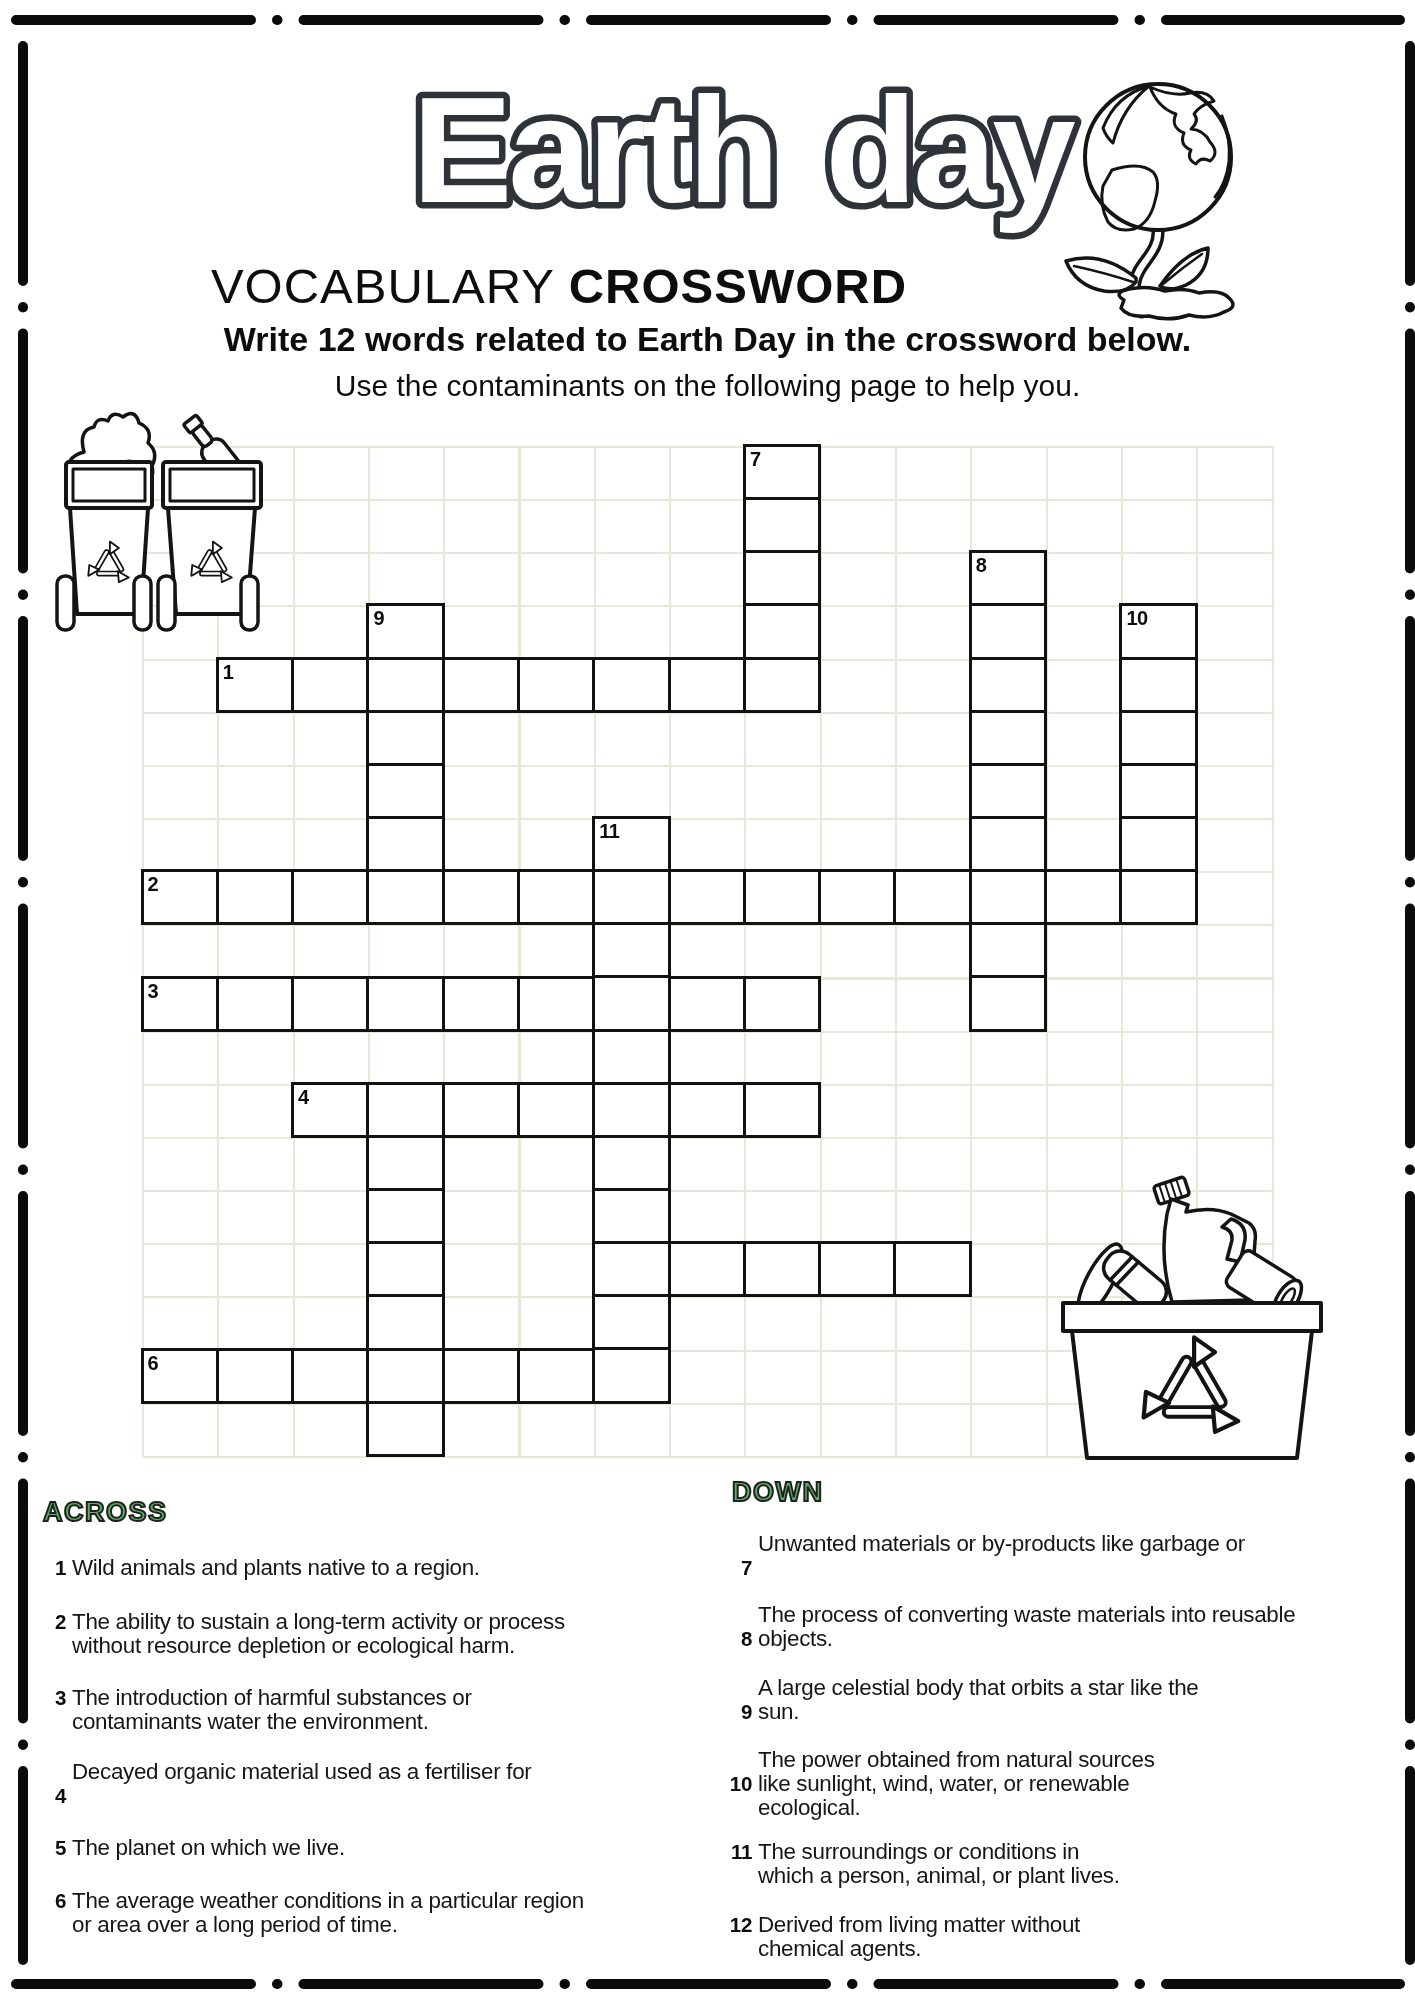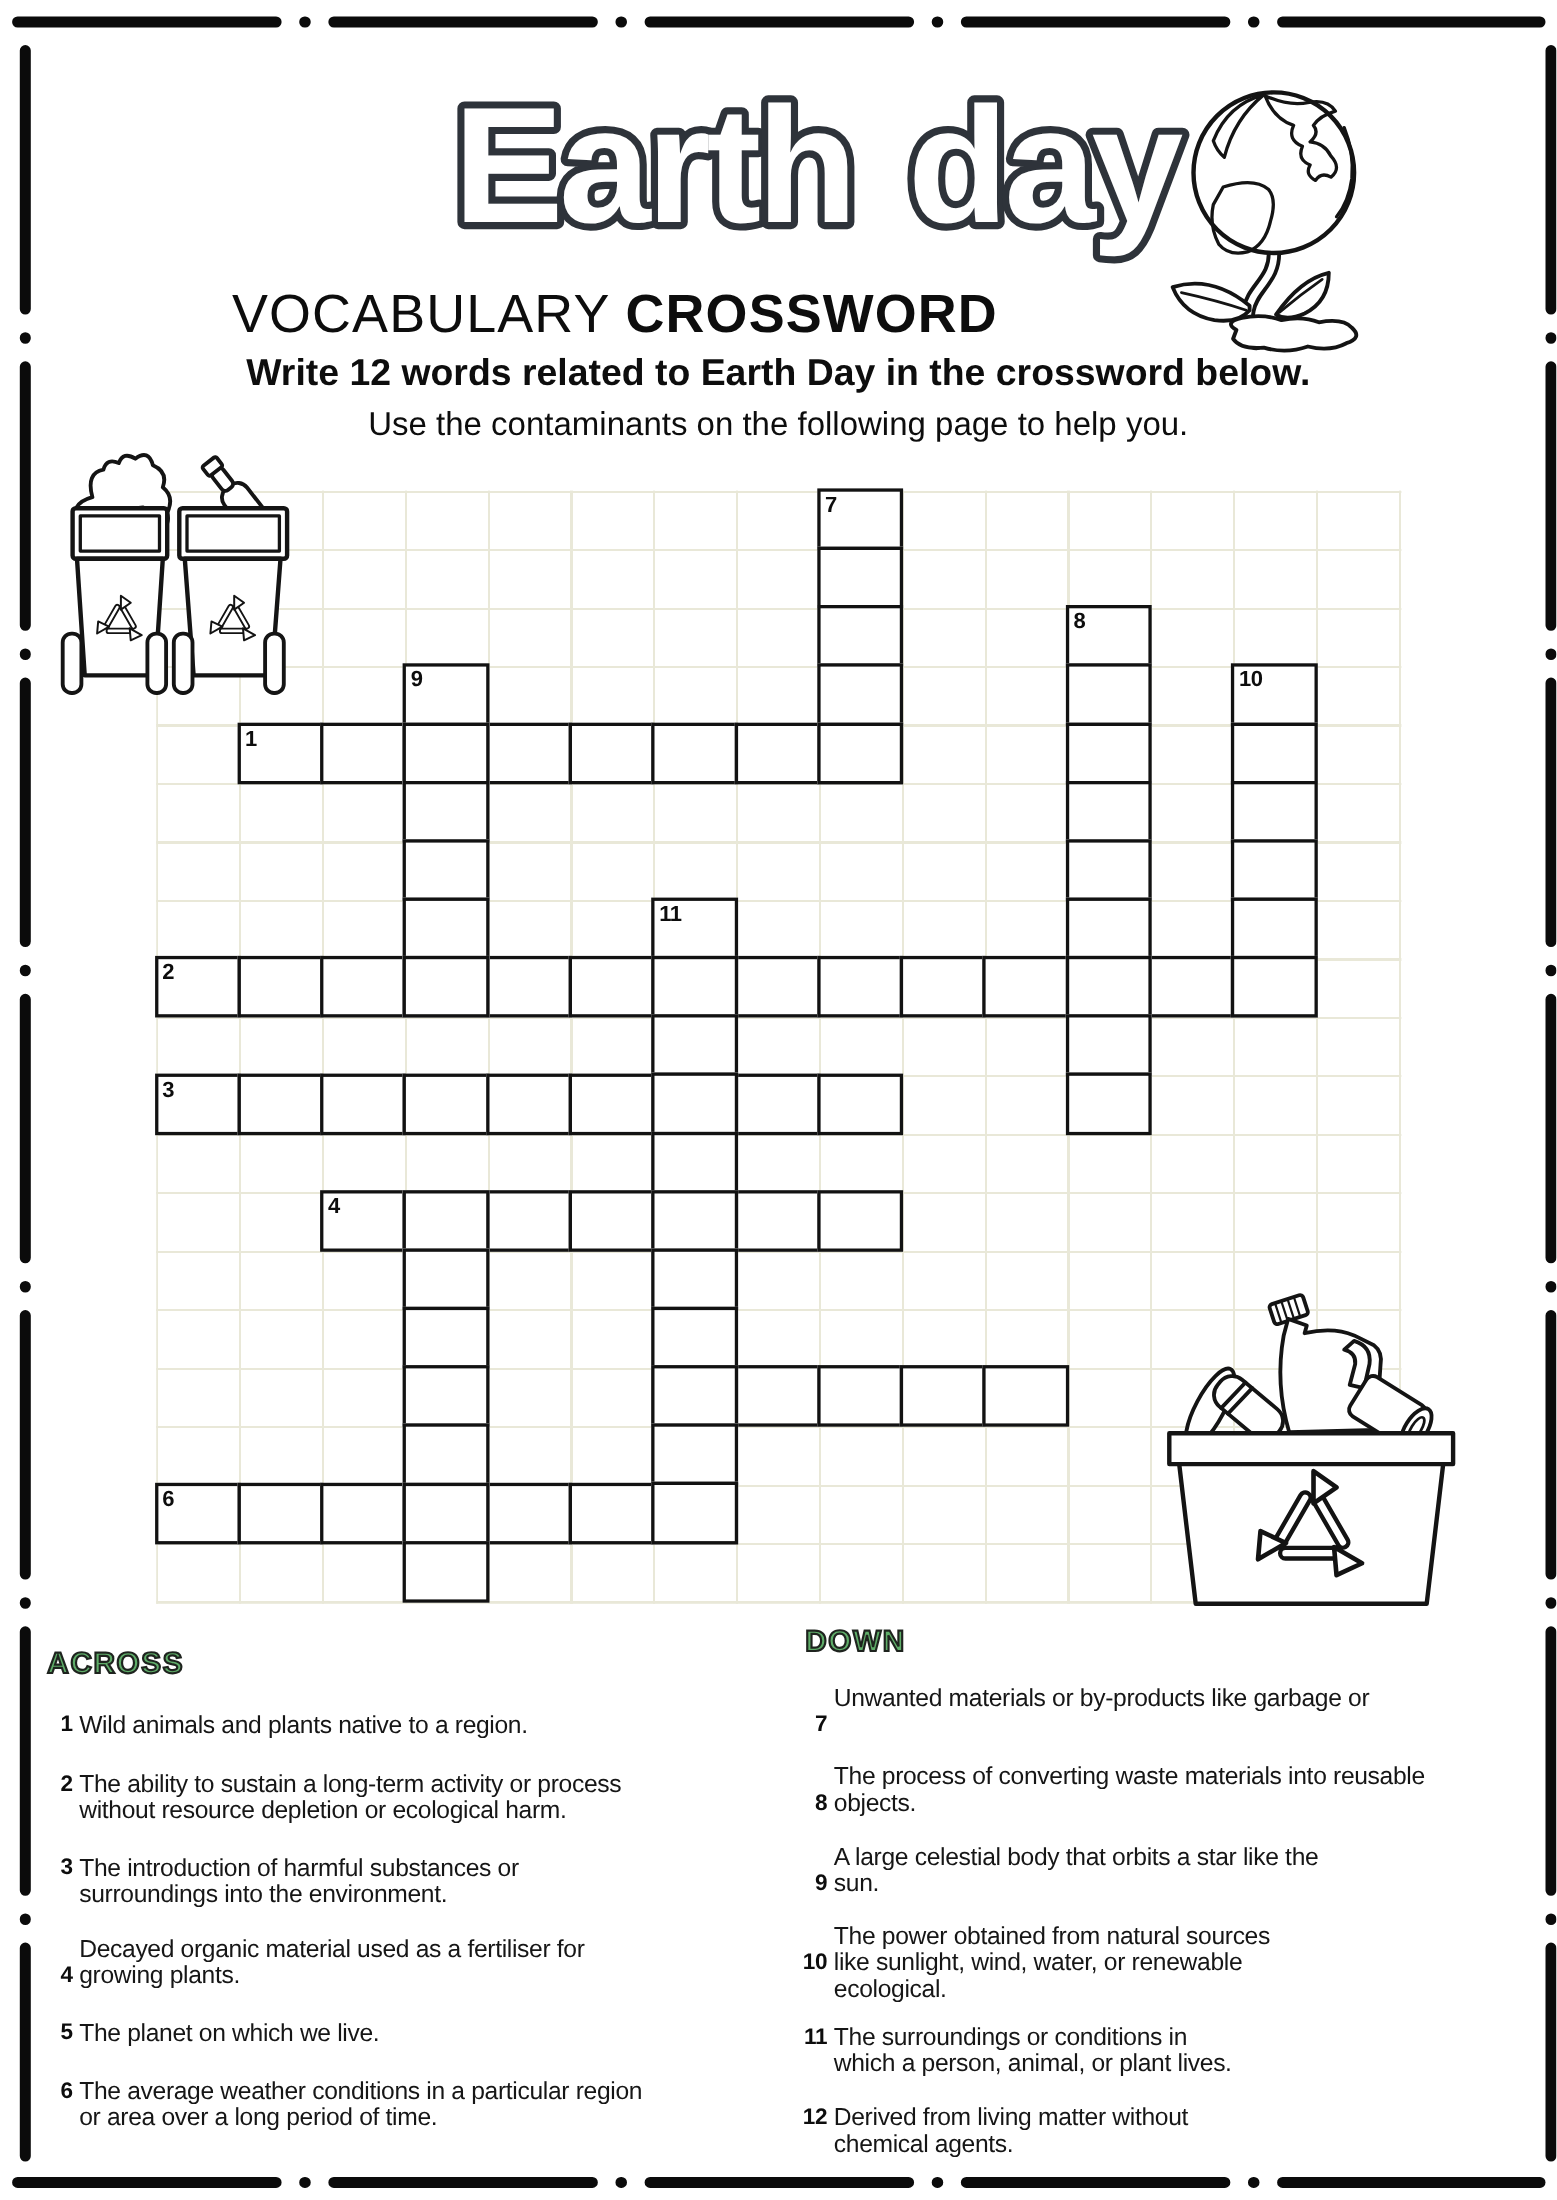--- a/index.html
+++ b/index.html
@@ -232,26 +232,25 @@
       <span class="ctext">Wild animals and plants native to a region.</span>
     </div>
     <div class="clue" style="top: 1610px;">
       <span class="cnum" style="top: 0px;">2</span>
       <span class="ctext">The ability to sustain a long-term activity or process</span>
       <span class="ctext">without resource depletion or ecological harm.</span>
     </div>
     <div class="clue" style="top: 1686px;">
       <span class="cnum" style="top: 0px;">3</span>
       <span class="ctext">The introduction of harmful substances or</span>
-      <span class="ctext">surroundings into the environment.</span>
+      <span class="ctext">contaminants water the environment.</span>
     </div>
     <div class="clue" style="top: 1760px;">
       <span class="cnum" style="top: 23.8px;">4</span>
       <span class="ctext">Decayed organic material used as a fertiliser for</span>
-      <span class="ctext">growing plants.</span>
     </div>
     <div class="clue" style="top: 1836px;">
       <span class="cnum" style="top: 0px;">5</span>
       <span class="ctext">The planet on which we live.</span>
     </div>
     <div class="clue" style="top: 1889px;">
       <span class="cnum" style="top: 0px;">6</span>
       <span class="ctext">The average weather conditions in a particular region</span>
       <span class="ctext">or area over a long period of time.</span>
     </div>

